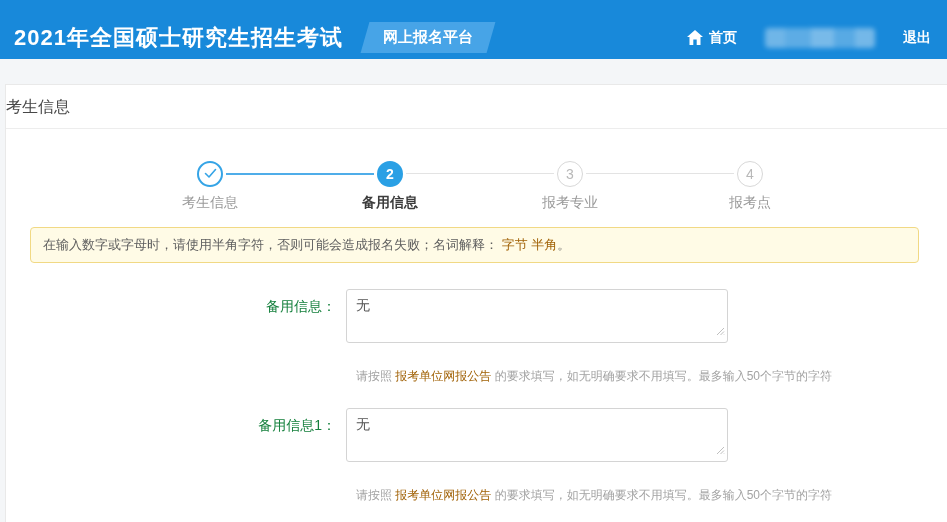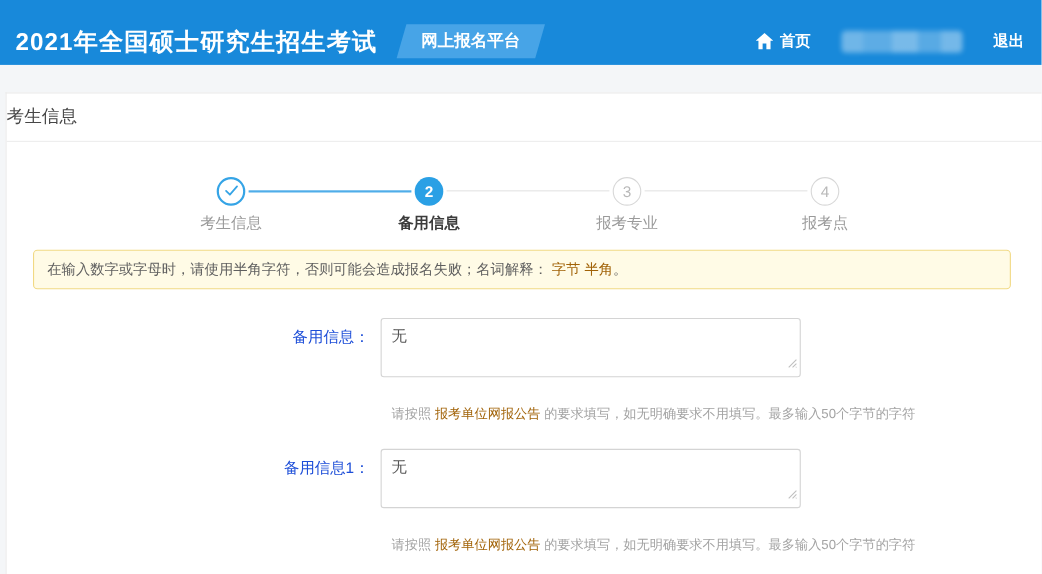--- a/index.html
+++ b/index.html
@@ -126,21 +126,21 @@
   }
 
   
   .form { margin-top: 26px; }
   .form-row { display: flex; }
   .form-label {
     width: 340px;
     text-align: right;
     padding: 9px 10px 0 0;
     font-size: 14px;
-    color: #1d4ed8;
+    color: #15803d;
   }
   .textarea-wrap { position: relative; }
   textarea {
     width: 382px; height: 54px;
     border: 1px solid #d4d4d4;
     border-radius: 3px;
     padding: 6px 9px;
     font-size: 14px;
     color: #555;
     font-family: "Liberation Sans", "DejaVu Sans", sans-serif;

